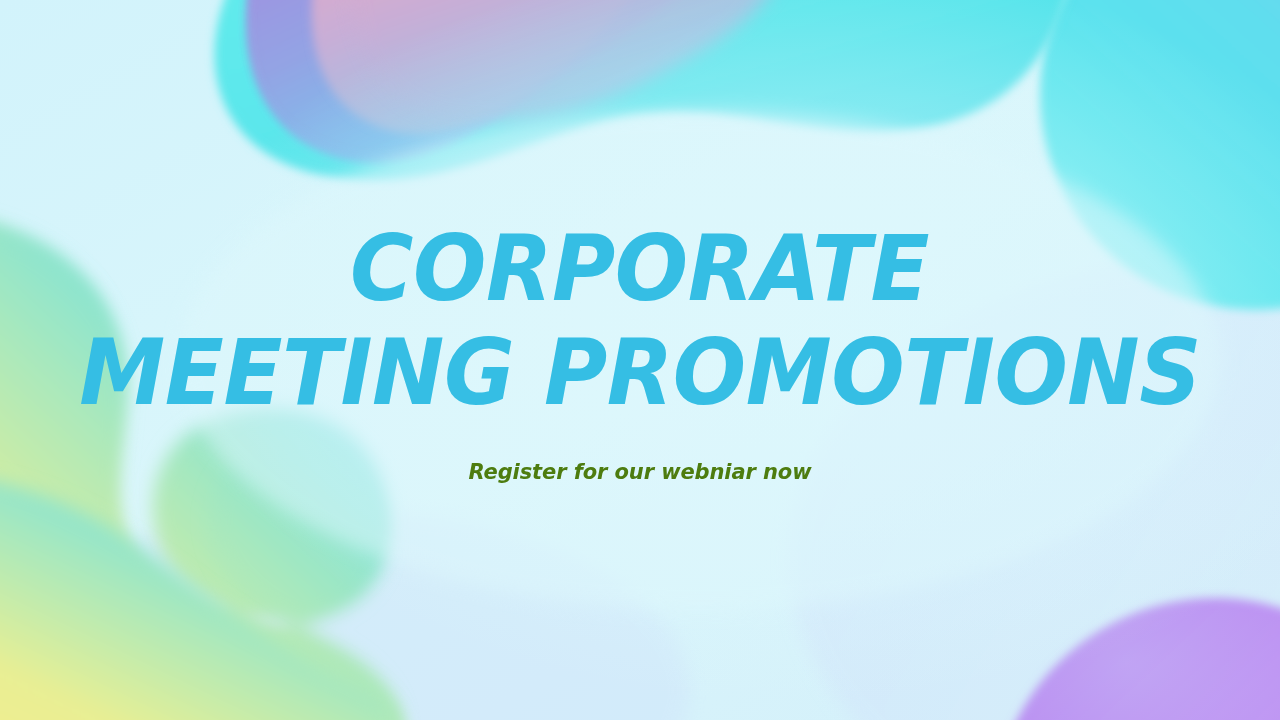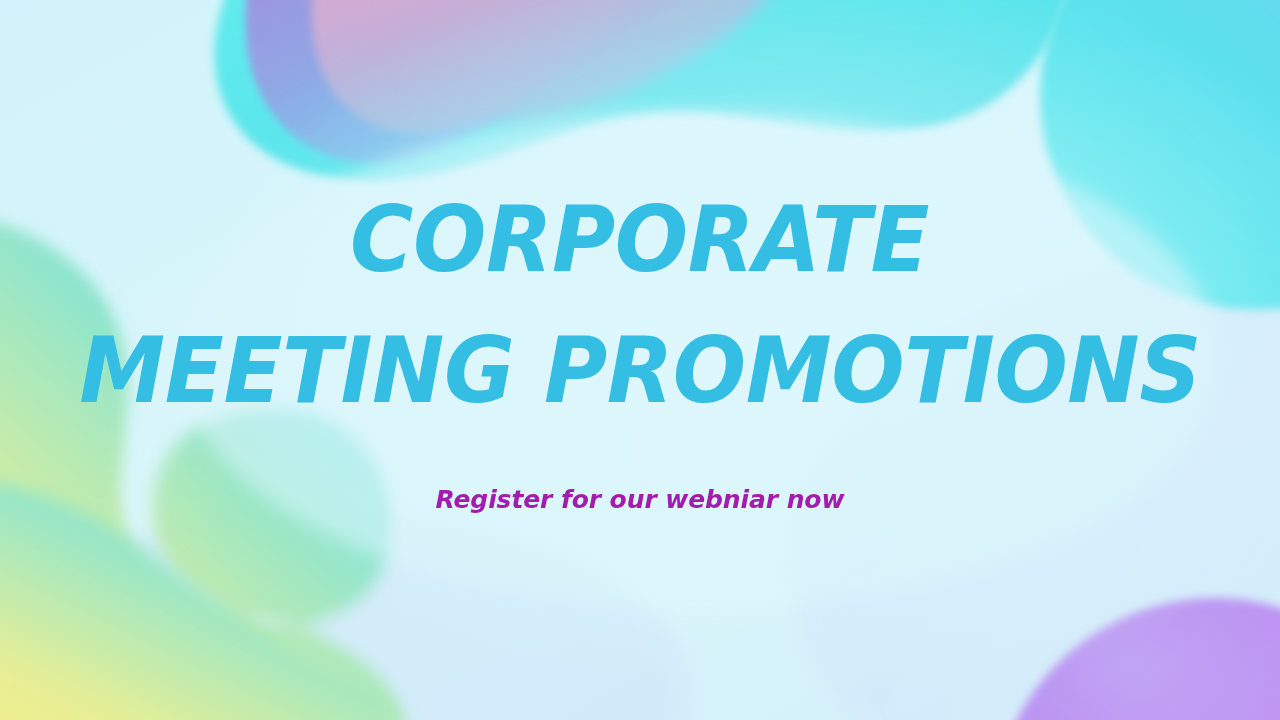--- a/index.html
+++ b/index.html
@@ -45,21 +45,20 @@
 
   
   #content {
     position: absolute;
     inset: 0;
     display: flex;
     flex-direction: column;
     align-items: center;
     justify-content: center;
     text-align: center;
-    gap: 27px;
   }
 
   .headline {
     margin: 0;
     font-family: "DejaVu Sans", sans-serif;
     font-weight: 700;
     font-style: italic;
     color: #35bee4;
     letter-spacing: -0.5px;
     line-height: 1.0;
@@ -75,22 +74,22 @@
     margin-top: 14px;
     transform: scaleX(0.96);
   }
 
   .subtitle {
     margin: 12px;
     margin-top: 42px;
     font-family: "DejaVu Sans", sans-serif;
     font-weight: 700;
     font-style: italic;
-    font-size: 25px;
-    color: #a21caf;
+    font-size: 21px;
+    color: #4d7c0f;
     letter-spacing: -0.1px;
     white-space: nowrap;
   }
 </style>
 </head>
 <body>
 
 <div id="poster">
 
   <div id="bg-layer">

